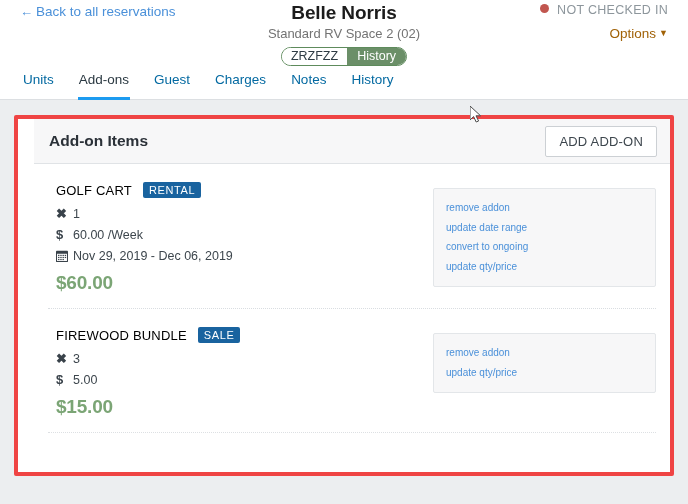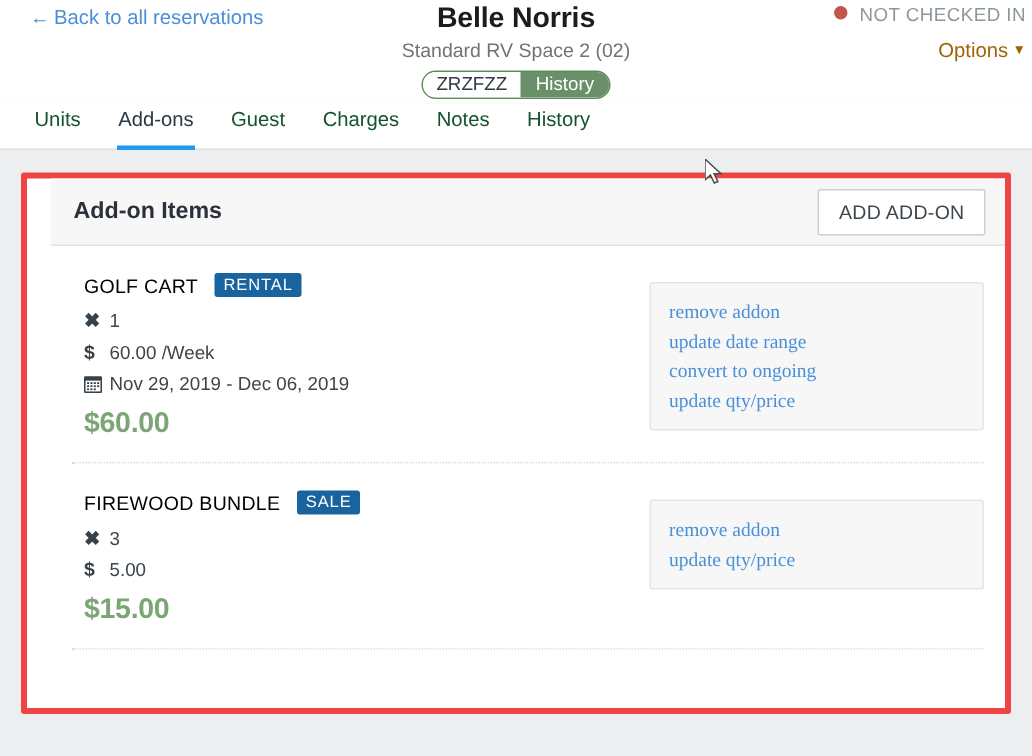--- a/index.html
+++ b/index.html
@@ -73,21 +73,21 @@
   .pill-state {
     padding: 0 10px;
     font-size: 12.5px;
     line-height: 17px;
     color: #ffffff;
     background: #6b8f68;
   }
 
   .head-right {
     position: absolute;
-    right: 4px; top: 3px;
+    right: 20px; top: 3px;
     text-align: right;
   }
   .checkin-row {
     font-size: 12.5px;
     color: #8d969c;
     letter-spacing: 0.3px;
     white-space: nowrap;
   }
   .dot {
     display: inline-block;
@@ -110,21 +110,21 @@
   .tabs {
     background: #ffffff;
     height: 31px;
     padding-left: 22px;
     display: flex;
     align-items: flex-start;
     border-bottom: 1px solid #dcdfe2;
   }
   .tab {
     font-size: 13.5px;
-    color: #14532d;
+    color: #0369a1;
     padding: 2px 1px 8px 1px;
     margin-right: 23px;
     cursor: pointer;
     border-bottom: 3px solid transparent;
     line-height: 18px;
   }
   .tab.active {
     border-bottom-color: #1d9bf0;
     color: #2b3942;
   }
@@ -228,26 +228,25 @@
 
   .actions {
     background: #f7f7f8;
     border: 1px solid #e3e6e9;
     border-radius: 2px;
     padding: 9px 12px 10px 12px;
   }
   .action-link {
     display: block;
     color: #4a90d9;
-    font-size: 13px;
+    font-size: 10px;
     line-height: 19.5px;
     text-decoration: none;
     cursor: pointer;
     white-space: nowrap;
-    font-family: Liberation Serif, serif;
   }
 
   .card-foot { height: 40px; border-top: 1px dotted #dde0e3; margin: 0 14px; }
 
   
   .cursor {
     position: absolute;
     width: 12px; height: 18px;
     pointer-events: none;
   }

